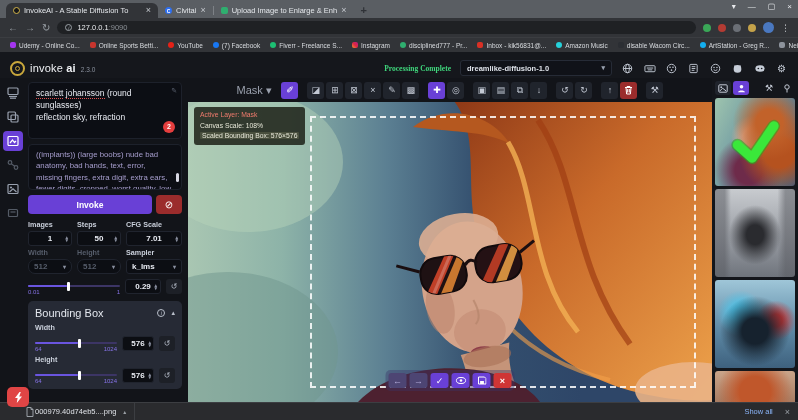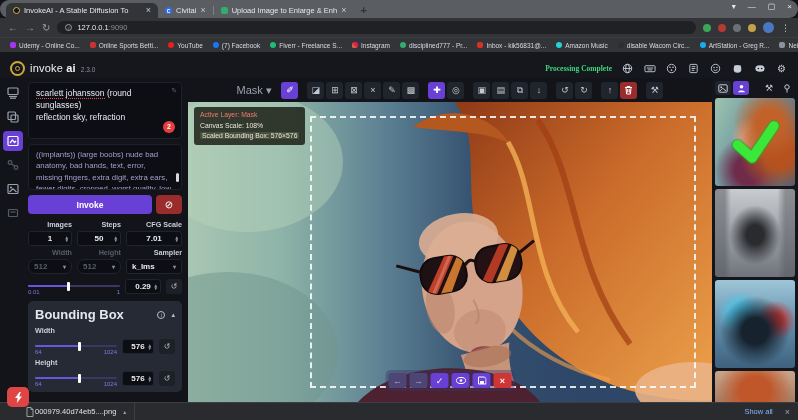--- a/index.html
+++ b/index.html
@@ -1,21 +1,21 @@
 <!DOCTYPE html>
 <html><head>
 <meta charset="utf-8">
 <style>
   * { margin:0; padding:0; box-sizing:border-box; }
   html,body { background:#000; }
   .screen { position:relative; width:798px; height:420px; overflow:hidden;
             font-family:"Liberation Sans", sans-serif; background:#121419; }
 
   
-  .tabstrip { height:18px; background:#5a5e63; display:flex; align-items:flex-end; padding-left:6px; position:relative;border-radius:9px; }
+  .tabstrip { height:18px; background:#5a5e63; display:flex; align-items:flex-end; padding-left:6px; position:relative; }
   .tab { height:15px; display:flex; align-items:center; gap:4px; padding:0 7px; font-size:7.5px; color:#e3e6ea; border-radius:6px 6px 0 0; max-width:152px; }
   .tab.active { background:#323438; width:152px; }
   .tab .tab-title { white-space:nowrap; overflow:hidden; text-overflow:ellipsis; flex:1; }
   .tab .tab-close { color:#c3c7cc; font-size:9px; line-height:1; }
   .tab-sep { width:1px; height:9px; background:#7d8186; margin-bottom:3px; }
   .favicon { width:7px; height:7px; border-radius:50%; flex:0 0 auto; }
   .fav-invoke { background:#14161b; border:1.5px solid #d3b54a; }
   .fav-civitai { background:#2d6ff0; color:#fff; font-size:5px; font-weight:bold; display:flex; align-items:center; justify-content:center; border-radius:50%; }
   .fav-upscale { background:#2fae6f; border-radius:2px; }
   .newtab-btn { color:#2f3237; font-size:11px; font-weight:bold; margin:0 0 2px 7px; }
@@ -62,42 +62,42 @@
   .spell { border-bottom:1px dotted #e05252; }
   .prompt-grip { position:absolute; top:3px; right:4px; color:#5b6270; font-size:7px; }
   .count-badge { position:absolute; right:6px; bottom:5px; width:12px; height:12px; border-radius:50%; background:#e53e3e; color:#fff; font-size:7px; font-weight:bold; display:flex; align-items:center; justify-content:center; }
   .neg-box { position:relative; height:46px; background:#0c0e14; border:1px solid #1d212b; border-radius:4px; padding:4px 9px 4px 7px; color:#a79ece; font-size:7.8px; line-height:1.45; overflow:hidden; }
   .neg-scroll { position:absolute; right:2px; top:28px; width:3px; height:9px; background:#d8d8e2; border-radius:2px; }
 
   .invoke-row { display:flex; gap:4px; }
   .invoke-btn { flex:1; height:19px; background:#6940d6; border-radius:4px; color:#fff; font-weight:bold; font-size:8.5px; display:flex; align-items:center; justify-content:center; }
   .cancel-btn { width:26px; height:19px; background:#9b2c2c; border-radius:4px; color:#fff; font-size:10px; display:flex; align-items:center; justify-content:center; }
 
-  .param-grid { display:grid; grid-template-columns:44px 44px 1fr; column-gap:5px; row-gap:2px; margin-top:1px;text-align:right; }
+  .param-grid { display:grid; grid-template-columns:44px 44px 1fr; column-gap:5px; row-gap:2px; margin-top:1px; }
   .p-label { font-size:7.2px; font-weight:bold; color:#c9cfda; }
   .p-label.dim { color:#565d6b; }
   .num-box { position:relative; height:15px; background:#0c0e13; border:1px solid #20242e; border-radius:3px; display:flex; align-items:center; justify-content:center; font-size:8px; font-weight:bold; color:#e8ebf2; }
   .num-box .steppers { position:absolute; right:3px; top:0; bottom:0; display:flex; flex-direction:column; justify-content:center; line-height:.6; color:#8a90a0; font-size:5px; }
   .sel-box { height:15px; background:#0c0e13; border:1px solid #20242e; border-radius:3px; display:flex; align-items:center; justify-content:space-between; padding:0 5px; font-size:8px; font-weight:bold; color:#e8ebf2; }
   .sel-box .chev { color:#8a90a0; font-size:6px; }
   .sel-box.dim { color:#565d6b;border-radius:7px; }
 
   .strength-label { font-size:7.5px; font-weight:bold; color:#c9cfda; margin-top:2px; }
   .slider-row { display:flex; align-items:center; gap:5px; }
   .slider { position:relative; flex:1; height:14px; }
   .slider .track { position:absolute; left:0; right:0; top:5px; height:2.5px; background:#3c3565; border-radius:2px; }
   .slider .fill { position:absolute; left:0; top:5px; height:2.5px; background:#6a55e0; border-radius:2px; }
   .slider .thumb { position:absolute; top:2px; width:3px; height:9px; background:#fff; border-radius:1px; }
   .slider .minmax { position:absolute; left:0; right:0; top:9px; display:flex; justify-content:space-between; font-size:6px; color:#8673e8; }
   .val-box { position:relative; width:36px; height:15px; background:#0c0e13; border:1px solid #20242e; border-radius:3px; display:flex; align-items:center; justify-content:center; font-size:8px; font-weight:bold; color:#e8ebf2; }
   .reset-btn { width:16px; height:15px; background:#1d2027; border-radius:3px; color:#aeb4c0; font-size:8px; display:flex; align-items:center; justify-content:center; }
 
   .bbox-card { background:#262a35; border-radius:5px; padding:6px 7px; display:flex; flex-direction:column; gap:4px; margin-top:2px; }
   .bbox-head { display:flex; align-items:center; }
-  .bbox-title { font-size:13px; font-weight:bold; color:#e3e7ee; flex:1; }
+  .bbox-title { font-size:11px; font-weight:normal; color:#e3e7ee; flex:1; }
   .info-ic { width:8px; height:8px; border:1px solid #b9bfca; border-radius:50%; color:#b9bfca; font-size:5.5px; font-style:italic; display:flex; align-items:center; justify-content:center; margin-right:6px; }
   .collapse-ic { color:#b9bfca; font-size:7px; }
 
   
   .canvas-col { flex:1; display:flex; flex-direction:column; position:relative; min-width:0; }
   .canvas-toolbar { height:24px; display:flex; align-items:center; justify-content:center; gap:2px; }
   .layer-select { display:flex; align-items:center; gap:3px; font-size:11px; color:#9aa0ad; margin-right:8px; }
   .tool-btn { width:17px; height:17px; border-radius:3px; background:#20242c; color:#c3c9d4; font-size:9px; display:flex; align-items:center; justify-content:center; }
   .tool-btn.active { background:#6940d6; color:#fff; }
   .tool-btn.danger { background:#9b2c2c; color:#fff; }
@@ -257,20 +257,24 @@
   </div>
 
   <div class="app-header">
     <span class="logo">
         <span class="logo-inner"></span>
       </span>
     <span class="brand"><span>invoke</span> <b>ai</b></span>
     <span class="version">2.3.0</span>
     <div class="header-right">
       <span class="status-text">Processing Complete</span>
+      <div class="model-select">
+        <span>dreamlike-diffusion-1.0</span>
+        <span class="chev">▾</span>
+      </div>
       <span class="hicon">
           <svg width="11" height="11" viewBox="0 0 12 12">
             <circle cx="6" cy="6" r="4.6" fill="none" stroke="#c6cdd8" stroke-width="1"></circle>
             <ellipse cx="6" cy="6" rx="2.1" ry="4.6" fill="none" stroke="#c6cdd8" stroke-width="1"></ellipse>
             <line x1="1.4" y1="6" x2="10.6" y2="6" stroke="#c6cdd8" stroke-width="1"></line>
           </svg>
         </span>
       <span class="hicon">
           <svg width="12" height="11" viewBox="0 0 13 11">
             <rect x="1" y="2.5" width="11" height="6.5" rx="1" fill="none" stroke="#c6cdd8" stroke-width="1"></rect>

